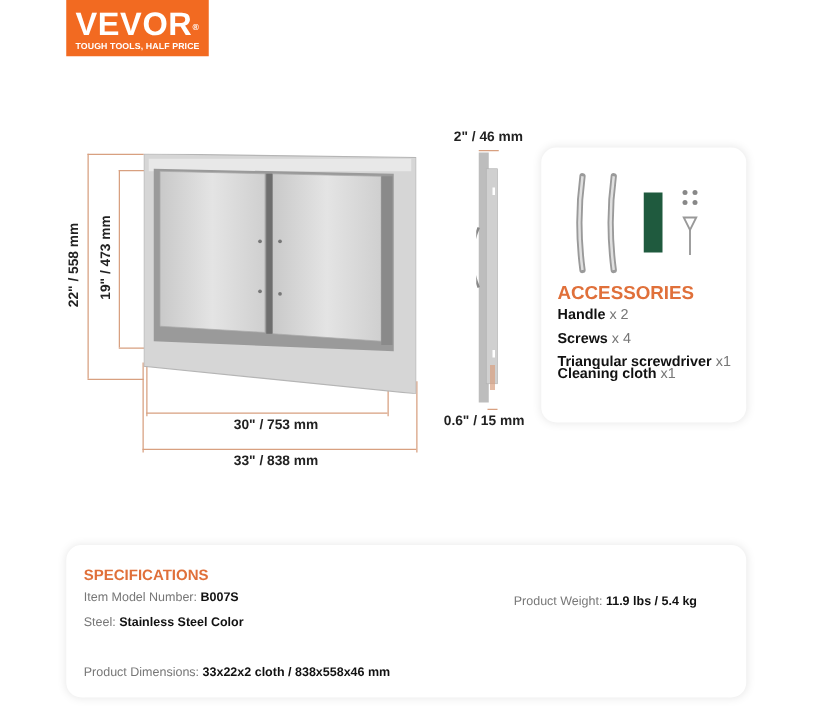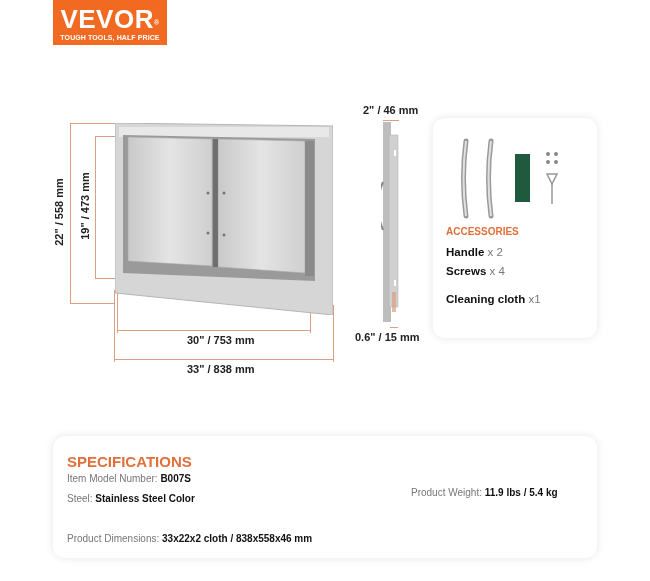--- a/index.html
+++ b/index.html
@@ -13,26 +13,26 @@
 
   .dim { position: absolute; font-weight: bold; font-size: 11px; color: #222; white-space: nowrap; }
   .dim-v { transform: rotate(-90deg); transform-origin: center; }
   .line { position: absolute; background: #d8a080; }
 
   .door-front { position: absolute; left: 115px; top: 123px; width: 218px; height: 192px; }
 
   .side-view { position: absolute; left: 381px; top: 120px; width: 20px; height: 205px; }
 
   .acc-card { position: absolute; left: 433px; top: 118px; width: 164px; height: 220px; background: #fff; border-radius: 12px; box-shadow: 0 0 8px rgba(0,0,0,0.10); }
-  .acc-card .title { position: absolute; left: 13px; top: 108px; color: #e0703a; font-weight: bold; font-size: 10px; }
+  .acc-card .title { position: absolute; left: 13px; top: 108px; color: #e0703a; font-weight: bold; font-size: 15px; }
   .acc-card .item { position: absolute; left: 13px; font-size: 11.5px; font-weight: bold; color: #111; }
   .acc-card .item .qty { font-weight: normal; color: #777; }
 
   .spec-card { position: absolute; left: 53px; top: 436px; width: 544px; height: 122px; background: #fff; border-radius: 12px; box-shadow: 0 0 8px rgba(0,0,0,0.10); }
-  .spec-card .title { position: absolute; left: 14px; top: 17px; color: #e0703a; font-weight: bold; font-size: 15px; }
+  .spec-card .title { position: absolute; left: 14px; top: 17px; color: #e0703a; font-weight: bold; font-size: 12px; }
   .spec-row { position: absolute; font-size: 10px; color: #777; white-space: nowrap; }
   .spec-row .val { color: #111; font-weight: bold; }
 </style>
 </head>
 <body>
 
 <div class="logo">
   <div class="brand"><span>VEVOR</span><span class="reg">®</span></div>
   <div class="tag">TOUGH TOOLS, HALF PRICE</div>
 </div>
@@ -109,22 +109,23 @@
         <circle cx="103" cy="26" r="2"></circle>
     </g>
     <g stroke="#999" stroke-width="1.5" fill="none">
       <path d="M94,38 L104,38 L99,48 Z"></path>
       <line x1="99" y1="48" x2="99" y2="68"></line>
     </g>
   </svg>
   <div class="title">ACCESSORIES</div>
   <div class="item" style="top:128px;"><span>Handle</span> <span class="qty">x 2</span></div>
   <div class="item" style="top:147px;"><span>Screws</span> <span class="qty">x 4</span></div>
+  <div class="item" style="top:166px;"><span>Triangular screwdriver</span> <span class="qty">x1</span></div>
   <div class="item" style="top:175px;"><span>Cleaning cloth</span> <span class="qty">x1</span></div>
 </div>
 
 <div class="spec-card">
   <div class="title">SPECIFICATIONS</div>
   <div class="spec-row" style="left:14px; top:37px;"><span>Item Model Number: </span><span class="val">B007S</span></div>
   <div class="spec-row" style="left:14px; top:57px;"><span>Steel: </span><span class="val">Stainless Steel Color</span></div>
   <div class="spec-row" style="left:14px; top:97px;"><span>Product Dimensions: </span><span class="val">33x22x2 cloth / 838x558x46 mm</span></div>
-  <div class="spec-row" style="left:358px; top:51px;"><span>Product Weight: </span><span class="val">11.9 lbs / 5.4 kg</span></div>
+  <div class="spec-row" style="left:358px; top:40px;"><span>Product Weight: </span><span class="val">11.9 lbs / 5.4 kg</span></div>
 </div>
 
 </body></html>

